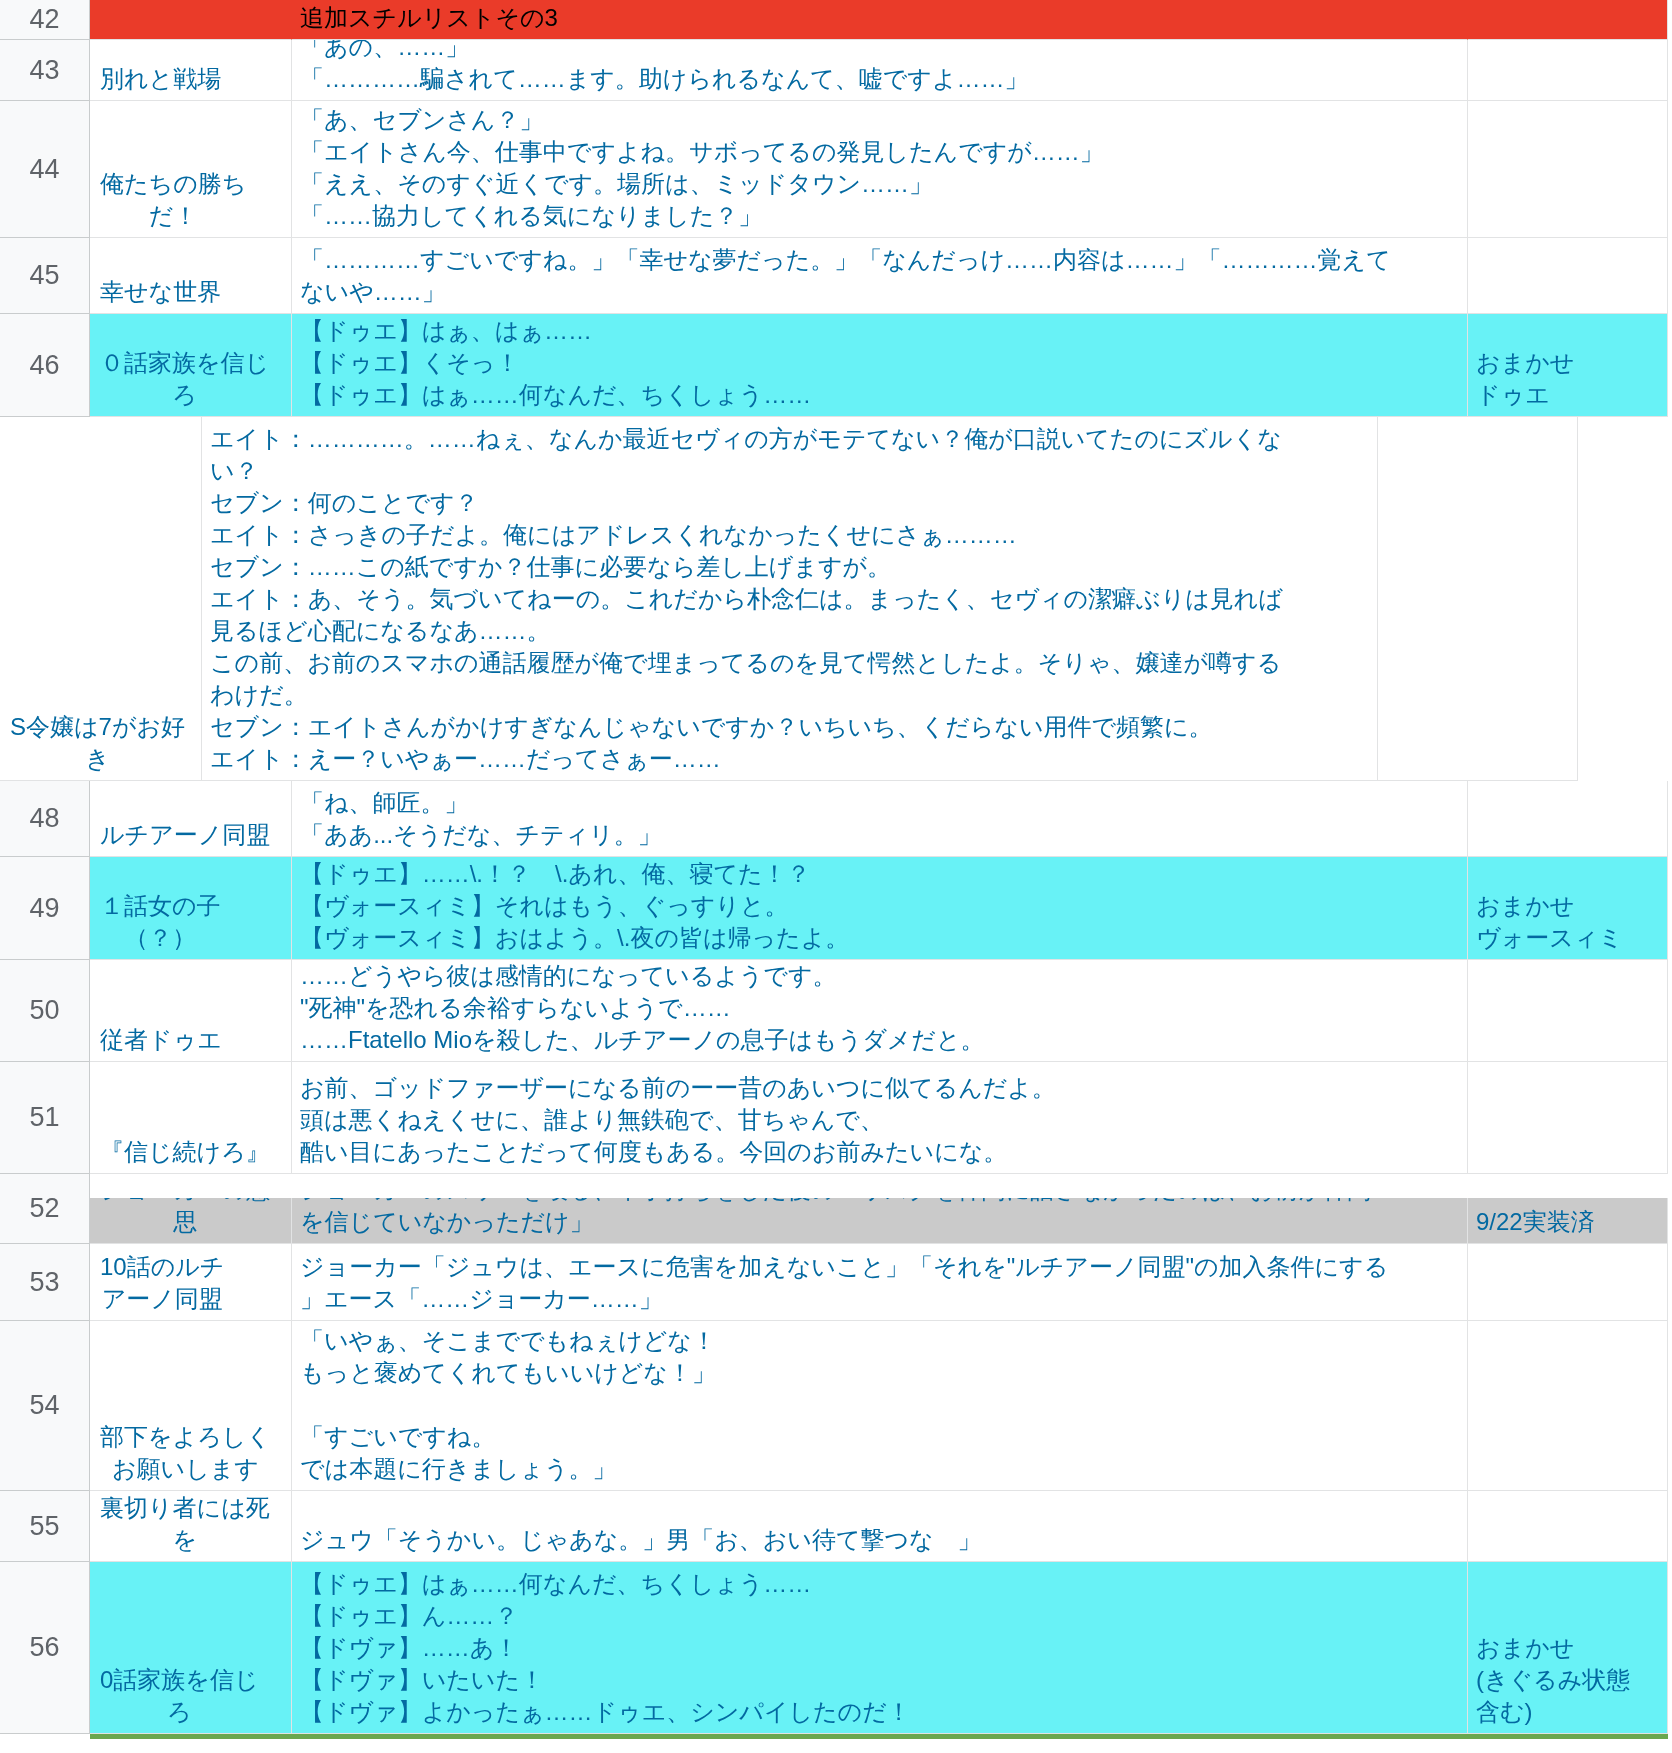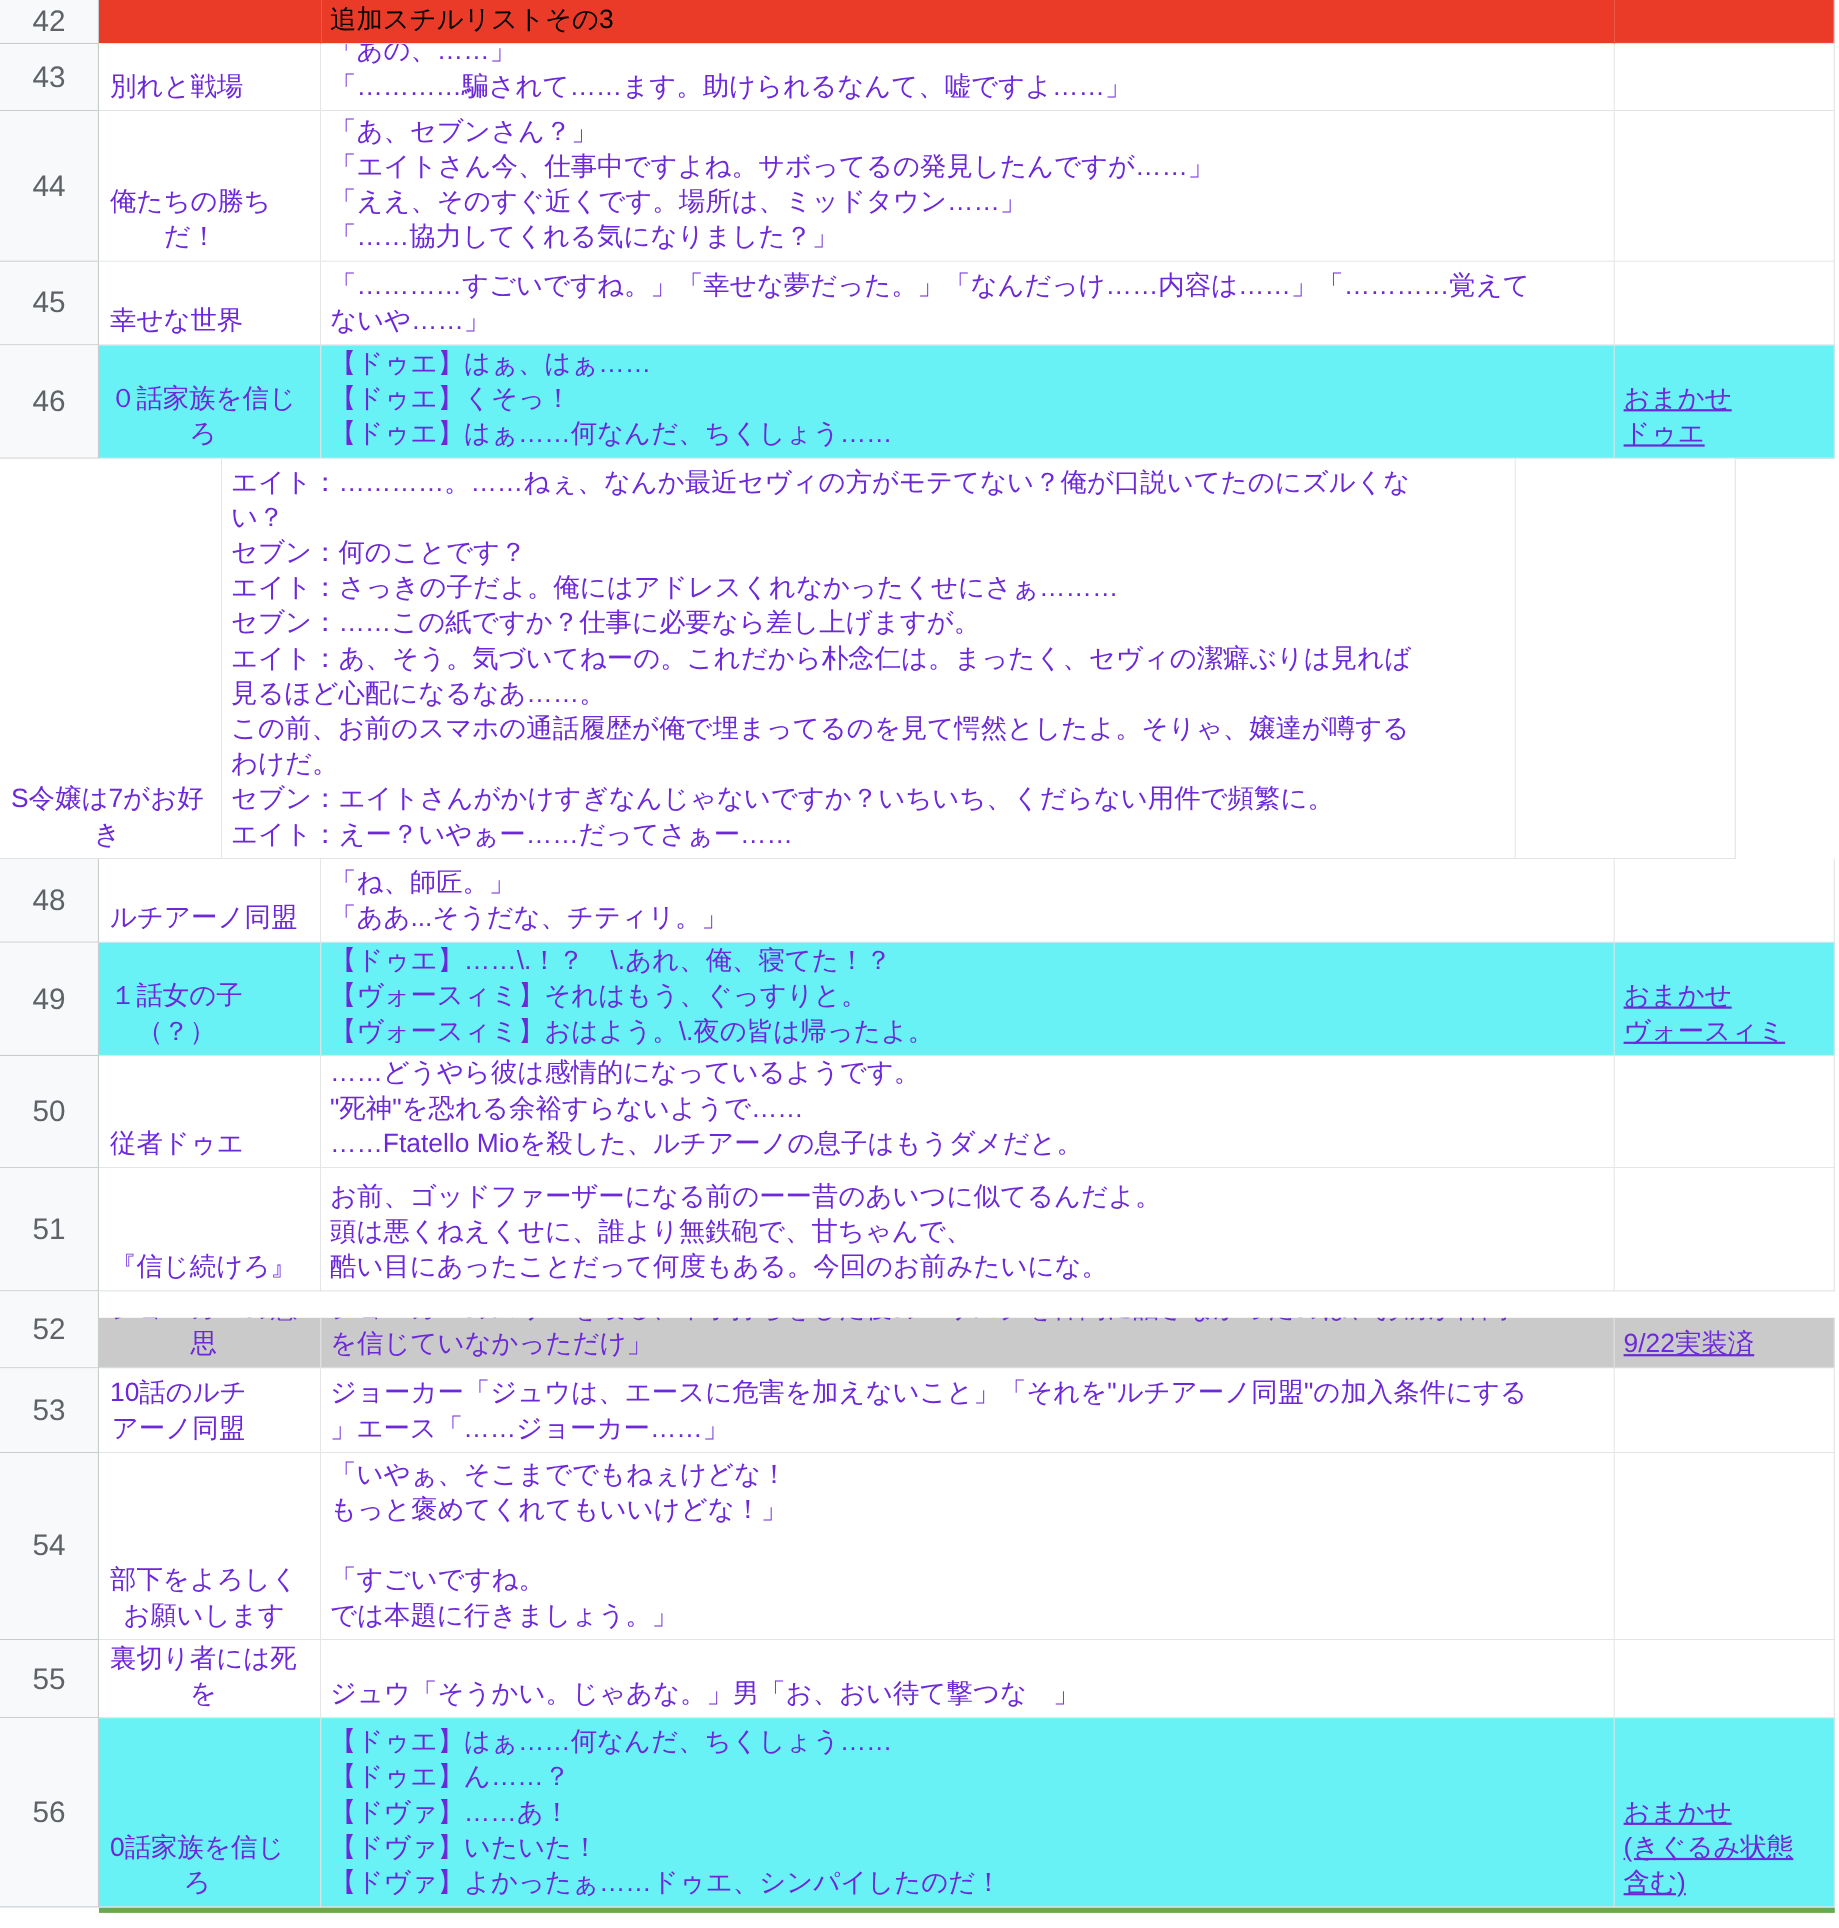--- a/index.html
+++ b/index.html
@@ -19,34 +19,34 @@
     font-family:"Liberation Sans","DejaVu Sans",sans-serif;
   }
   .sheet{width:1672px;}
   .row{display:flex;width:1668px;}
   .cell{
     border-right:1px solid var(--grid);
     border-bottom:1px solid var(--grid);
     display:flex;align-items:flex-end;
     padding:0 8px 5px 8px;
     white-space:pre-wrap;word-break:break-all;
-    font-size:24px;line-height:32px;color:#6d28d9;
+    font-size:24px;line-height:32px;color:#0369a1;
     overflow:hidden;background:#fff;
   }
   .num{
     width:90px;background:var(--hbg);color:var(--htext);
     font-size:27px;line-height:21px;
     align-items:center;justify-content:center;
     border-right:1px solid var(--hgrid);
     border-bottom:1px solid var(--hgrid);
     padding:0;white-space:nowrap;word-break:normal;
   }
   .title{width:202px;padding-left:10px;text-align:center;}
   .content{width:1176px;}
-  .status{width:200px;text-decoration:underline;}
+  .status{width:200px;}
   
   .v-red .title,.v-red .content,.v-red .status{
     background:var(--red);color:#000000;border-right-color:transparent;
   }
   .v-red .status{border-right-color:var(--grid);}
   .v-cyan .title,.v-cyan .content,.v-cyan .status{background:var(--cyan);}
   .v-gray .title,.v-gray .content,.v-gray .status{background:var(--gray);margin-top:24px;}
   .green-strip{
     margin-left:90px;width:1578px;height:5px;background:var(--green);
   }

